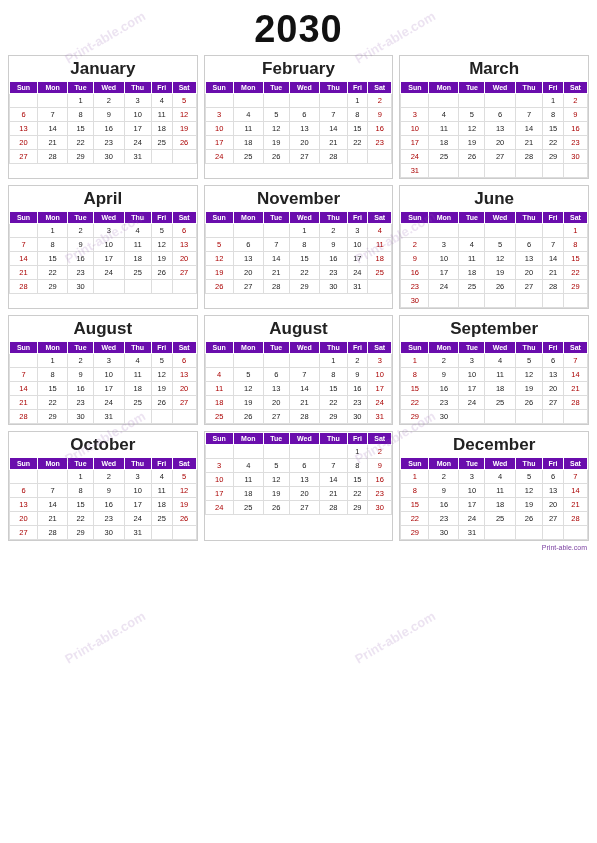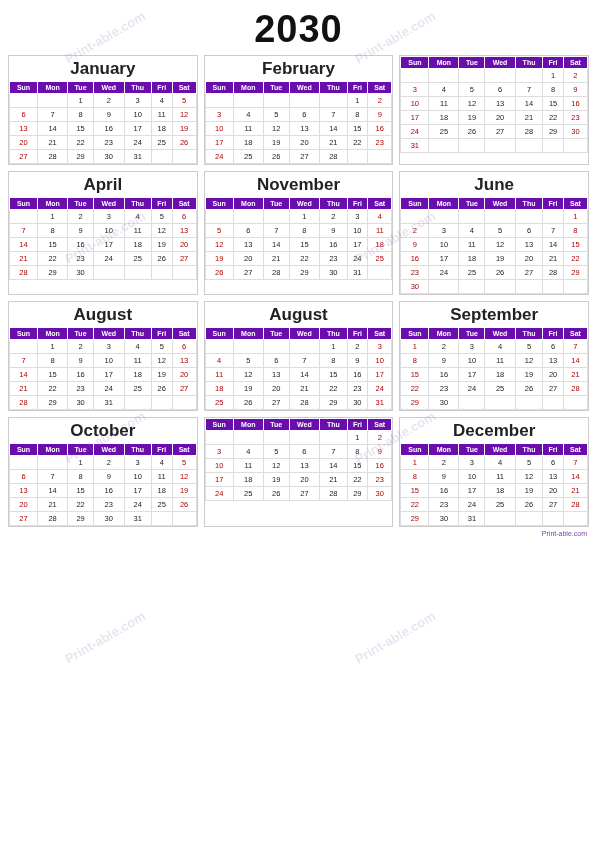--- a/index.html
+++ b/index.html
@@ -216,20 +216,21 @@
             <td>26</td>
             <td>27</td>
             <td>28</td>
             <td></td>
             <td class="sat"></td>
           </tr>
         </tbody>
       </table>
     </div>
     <div class="month-block">
+      <div class="month-title">March</div>
       <table class="cal-table">
         <thead>
           <tr>
             <th>Sun</th>
             <th>Mon</th>
             <th>Tue</th>
             <th>Wed</th>
             <th>Thu</th>
             <th>Fri</th>
             <th>Sat</th>

